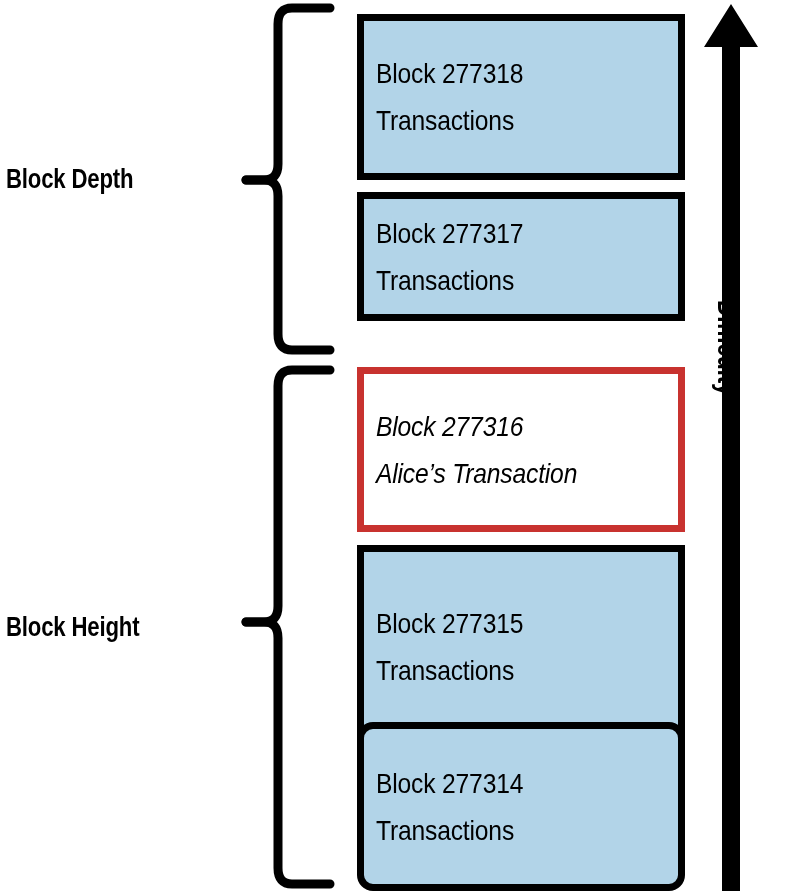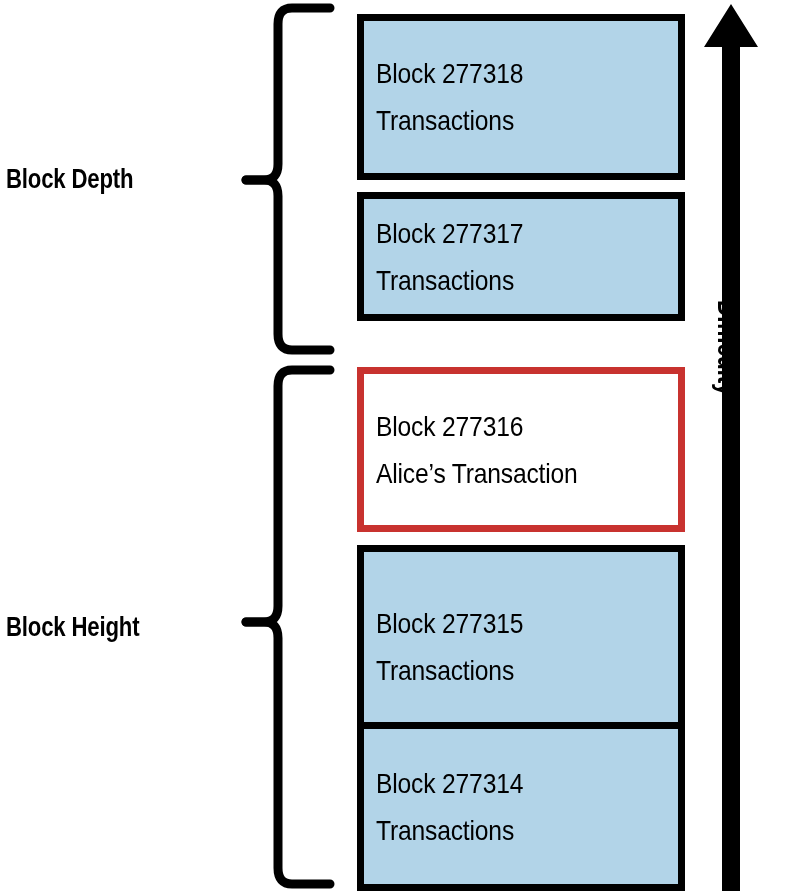--- a/index.html
+++ b/index.html
@@ -52,20 +52,21 @@
     width: 328px;
     box-sizing: border-box;
     background: #b2d4e8;
     border: 7px solid #000000;
     padding: 16px;
   }
   .block.highlight {
     background: #ffffff;
     border-color: #c8322f;
     border-width: 7px;
+    font-style: italic;
   }
   .block-text {
     position: absolute;
     left: 12px;
     top: 50%;
     transform: translateY(-50%);
     width: 300px;
   }
   .block-line {
     font-family: "Liberation Sans", sans-serif;
@@ -145,21 +146,21 @@
     </div>
   </div>
 
   <div class="block" style="top:545px;height:204px;">
     <div class="block-text">
       <span class="block-line">Block 277315</span>
       <span class="block-line">Transactions</span>
     </div>
   </div>
 
-  <div class="block" style="top:722px;height:169px;">
+  <div class="block" style="top:722px;height:169px;border-radius:16px;">
     <div class="block-text">
       <span class="block-line">Block 277314</span>
       <span class="block-line">Transactions</span>
     </div>
   </div>
 
   <svg id="difficulty-arrow" viewBox="0 0 62 891" preserveAspectRatio="none">
     <polygon points="31,4 58,47 40,47 40,891 22,891 22,47 4,47" fill="#000000"></polygon>
   </svg>
 

